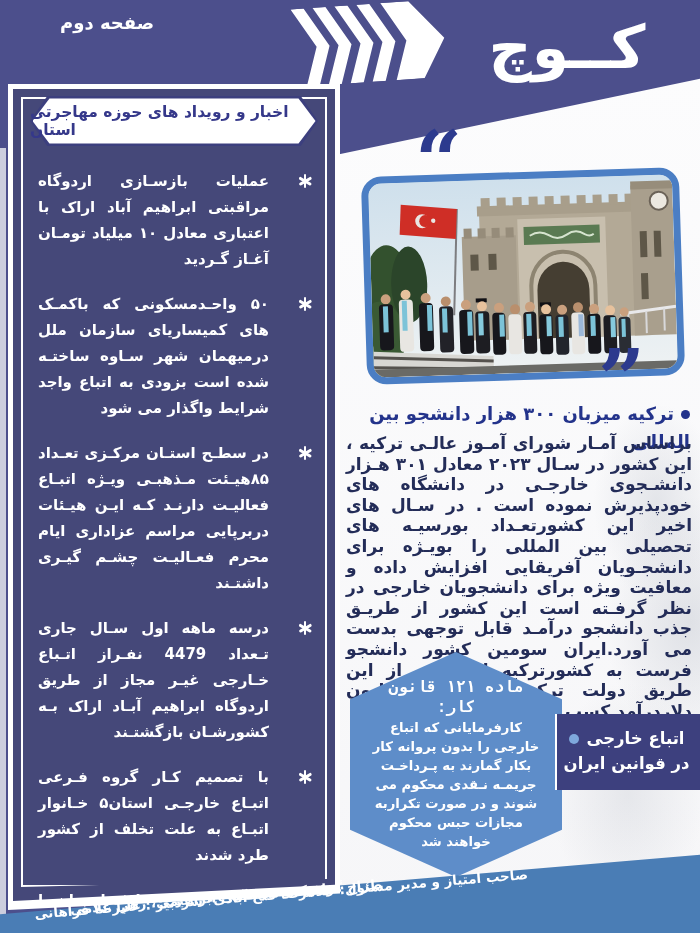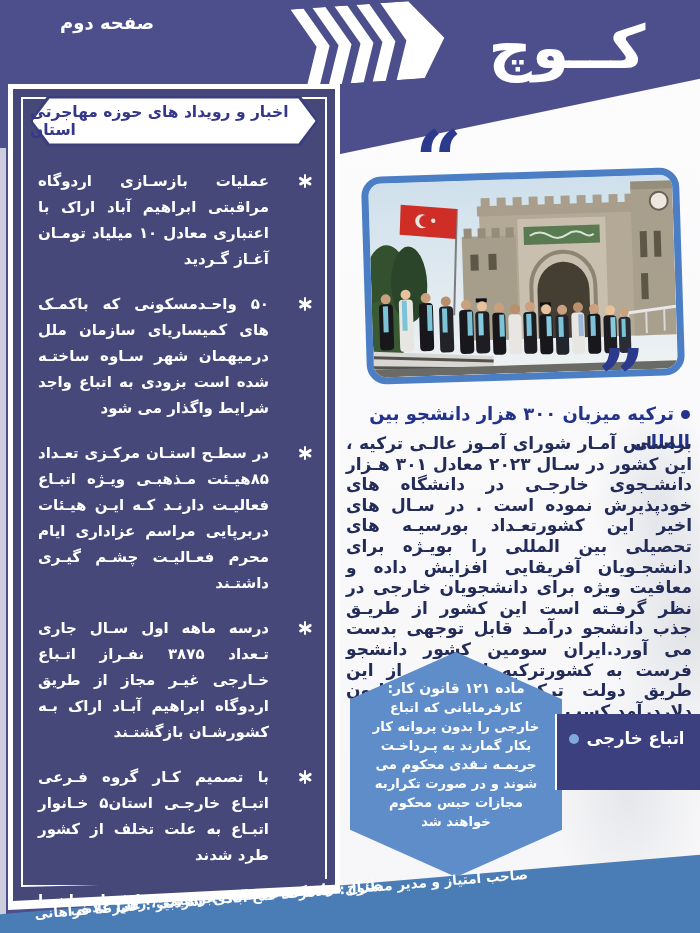--- a/index.html
+++ b/index.html
@@ -67,21 +67,21 @@
     color:#23338b;font-size:18px;font-weight:bold;text-align:right;line-height:28px;}
   .h-dot{display:inline-block;width:9px;height:9px;border-radius:50%;background:#23338b;margin:0 0 2px 7px;vertical-align:middle;}
   .body-text{position:absolute;left:346px;right:8px;top:433px;z-index:2;
     color:#232c58;font-size:17px;font-weight:bold;line-height:20.6px;text-align:justify;}
   .hexagon{
     position:absolute;left:350px;top:652px;width:212px;height:225px;z-index:3;
     background:#5e8dc9;color:#fff;
     clip-path:polygon(50% 0,100% 21%,100% 79%,50% 100%,0 79%,0 21%);
     text-align:center;box-sizing:border-box;padding:26px 16px 0;
   }
-  .hex-title{font-size:14px;font-weight:bold;line-height:20px;}
+  .hex-title{font-size:16px;font-weight:bold;line-height:20px;font-family:Liberation Mono, monospace;}
   .hex-body{font-size:13.2px;font-weight:bold;line-height:19px;}
   .side-badge{
     position:absolute;right:0;top:714px;width:145px;height:76px;z-index:3;
     background:#3d407e;color:#fff;border-left:2px solid #fff;
     box-sizing:border-box;padding:12px 10px 0 6px;text-align:center;
   }
   .badge-l1,.badge-l2{font-size:16.5px;font-weight:bold;line-height:25px;white-space:nowrap;}
   .badge-dot{display:inline-block;width:10px;height:10px;border-radius:50%;background:#7fa8dc;margin:0 8px 2px 0;vertical-align:middle;}
 
   
@@ -145,21 +145,21 @@
             <i></i>
           </span>
         <p>در سطـح استـان مرکـزی تعـداد ۸۵هیـئت مـذهبـی ویـژه اتبـاع فعالیـت دارنـد کـه ایـن هیـئات دربرپایی مراسم عزاداری ایام محرم فعـالیـت چشـم گیـری داشتـند</p>
       </div>
       <div class="news-item">
         <span class="star">
             <i></i>
             <i></i>
             <i></i>
           </span>
-        <p>درسه ماهه اول سـال جاری تـعداد ۳۸۷۵ نفـراز اتـباع خـارجی غیـر مجاز از طریق اردوگاه ابراهیم آبـاد اراک بـه کشورشـان بازگشتـند</p>
+        <p>درسه ماهه اول سـال جاری تـعداد 4479 نفـراز اتـباع خـارجی غیـر مجاز از طریق اردوگاه ابراهیم آبـاد اراک بـه کشورشـان بازگشتـند</p>
       </div>
       <div class="news-item">
         <span class="star">
             <i></i>
             <i></i>
             <i></i>
           </span>
         <p>با تصمیم کـار گروه فـرعی اتبـاع خارجـی استان۵ خـانوار اتبـاع به علت تخلف از کشور طرد شدند</p>
       </div>
       <div class="news-item">
@@ -304,19 +304,20 @@
 
   <div class="hexagon" dir="rtl">
     <div class="hex-title">ماده ۱۲۱ قانون کار:</div>
     <div class="hex-body">کارفرمایانی که اتباع خارجی را بدون پروانه کار بکار گمارند به پـرداخـت جریمـه نـقدی محکوم می شوند و در صورت تکراربه مجازات حبس محکوم خواهند شد</div>
   </div>
 
   <div class="side-badge" dir="rtl">
     <div class="badge-l1">
       <span>اتباع خارجی</span><span class="badge-dot"></span>
     </div>
+    <div class="badge-l2">در قوانین ایران</div>
   </div>
 
   <div class="banner"></div>
   <div class="footer-line l1" dir="rtl">صاحب امتیاز و مدیر مسئول: غلامرضا فتح آبادی- سردبیر : علیرضا فراهانی</div>
   <div class="footer-line l2" dir="rtl">طراح گرافیک : مصطفی ابراهیمی، زهرا غلامی</div>
 
 </div>
 
 </body></html>

